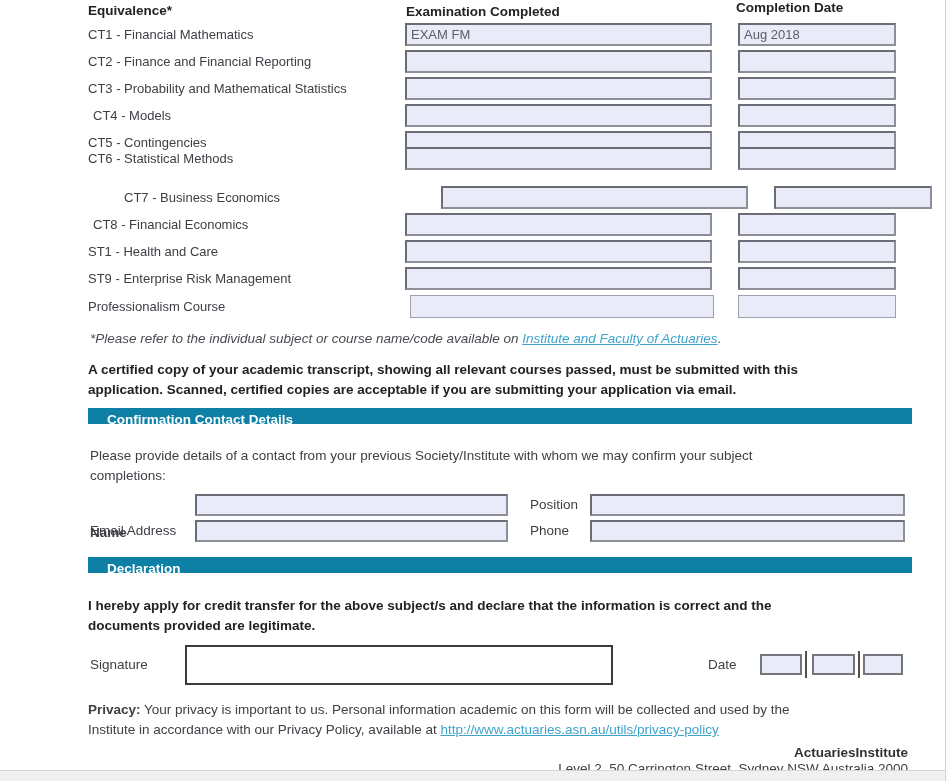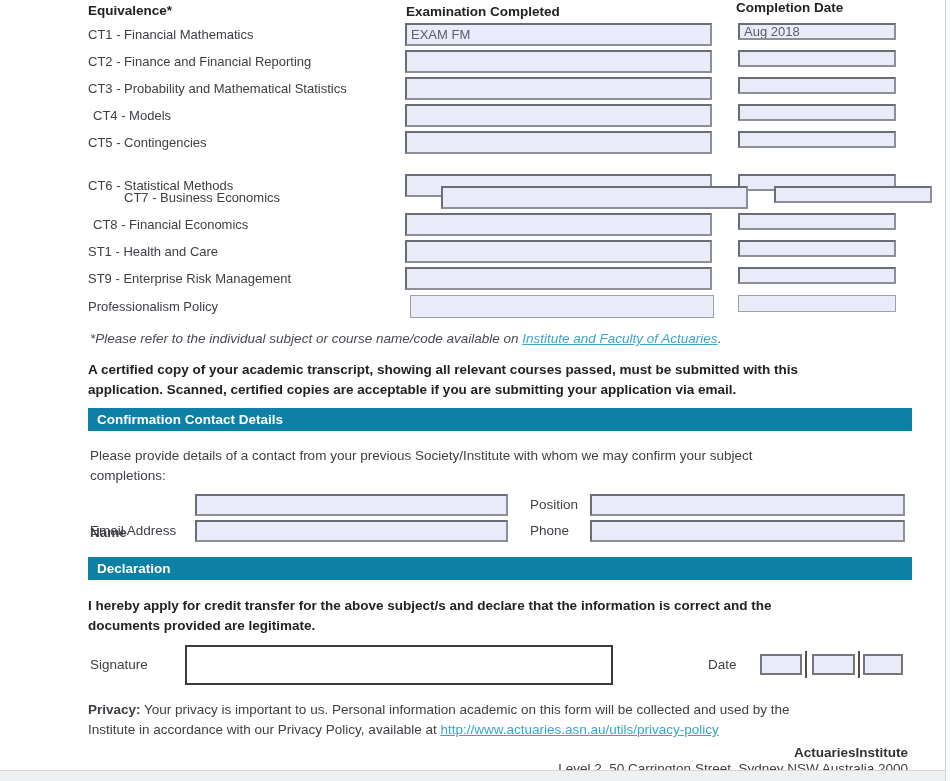--- a/index.html
+++ b/index.html
@@ -15,34 +15,34 @@
   .eq-label.ind { left:93px; }
   .field {
     background:#e9ebf9;
     border:2px solid;
     border-color:#6b6d76 #8d8f99 #8d8f99 #6b6d76;
     font-family:"Liberation Sans", sans-serif;
     font-size:13px; color:#585d68; padding:0 4px;
     outline:none;
   }
   .exam-field { position:absolute; left:405px; top:0; width:307px; height:23px; }
-  .date-field { position:absolute; left:738px; top:0; width:158px; height:17px; }
+  .date-field { position:absolute; left:738px; top:0; width:158px; height:23px; }
   .thin { border:1px solid #9ea0aa; }
 
   
   .line { white-space:nowrap; font-size:13.5px; line-height:20px; color:#3f4046; }
   .bold-line { font-weight:bold; color:#222226; }
   .italic-note { font-style:italic; font-size:13.5px; color:#4a4b52; white-space:nowrap; }
   a.lnk { color:#3ea2cb; text-decoration:underline; cursor:pointer; }
 
   
   .section-bar {
-    position:absolute; left:88px; width:824px; height:23px;
+    position:absolute; left:88px; width:824px; height:16px;
     background:#0e80a5; color:#ffffff; font-weight:bold; font-size:13.5px;
-    line-height:23px; padding-left:9px;
+    line-height:23px; padding-left:19px;
   }
 
   
   .c-label { position:absolute; font-size:13.5px; color:#3f4046; line-height:22px; white-space:nowrap; }
   .c-field { position:absolute; height:22px; }
 
   
   .sig-box { position:absolute; left:185px; top:645px; width:428px; height:40px; background:#ffffff; border:2px solid #3a3b40; }
   .date-box { position:absolute; top:654px; height:21px; width:42px; background:#e9ebf9; border:2px solid #74767e; }
   .date-sep { position:absolute; top:651px; width:2px; height:27px; background:#55504a; }
@@ -80,21 +80,21 @@
 <div class="eqrow" style="top:104px;">
   <div class="eq-label ind">CT4 - Models</div>
   <input class="field exam-field" value="" style="">
   <input class="field date-field" value="" style="">
 </div>
 <div class="eqrow" style="top:131px;">
   <div class="eq-label">CT5 - Contingencies</div>
   <input class="field exam-field" value="" style="">
   <input class="field date-field" value="" style="">
 </div>
-<div class="eqrow" style="top:174px;">
+<div class="eqrow" style="top:147px;">
   <div class="eq-label">CT6 - Statistical Methods</div>
   <input class="field exam-field" value="" style="">
   <input class="field date-field" value="" style="">
 </div>
 <div class="eqrow" style="top:186px;margin-left:36px;">
   <div class="eq-label">CT7 - Business Economics</div>
   <input class="field exam-field" value="" style="">
   <input class="field date-field" value="" style="">
 </div>
 <div class="eqrow" style="top:213px;">
@@ -106,21 +106,21 @@
   <div class="eq-label">ST1 - Health and Care</div>
   <input class="field exam-field" value="" style="">
   <input class="field date-field" value="" style="">
 </div>
 <div class="eqrow" style="top:267px;">
   <div class="eq-label">ST9 - Enterprise Risk Management</div>
   <input class="field exam-field" value="" style="">
   <input class="field date-field" value="" style="">
 </div>
 <div class="eqrow" style="top:295px;">
-  <div class="eq-label">Professionalism Policy</div>
+  <div class="eq-label">Professionalism Course</div>
   <input class="field exam-field thin" style="left: 410px; width: 304px;" value="">
   <input class="field date-field thin" value="" style="">
 </div>
 
 <div class="abs italic-note" style="left:90px; top:331px;">
   <span>*Please refer to the individual subject or course name/code available on </span><a class="lnk">Institute and Faculty of Actuaries</a><span>.</span>
 </div>
 
 <div class="abs" style="left:88px; top:360px;">
   <div class="line bold-line">A certified copy of your academic transcript, showing all relevant courses passed, must be submitted with this</div>

